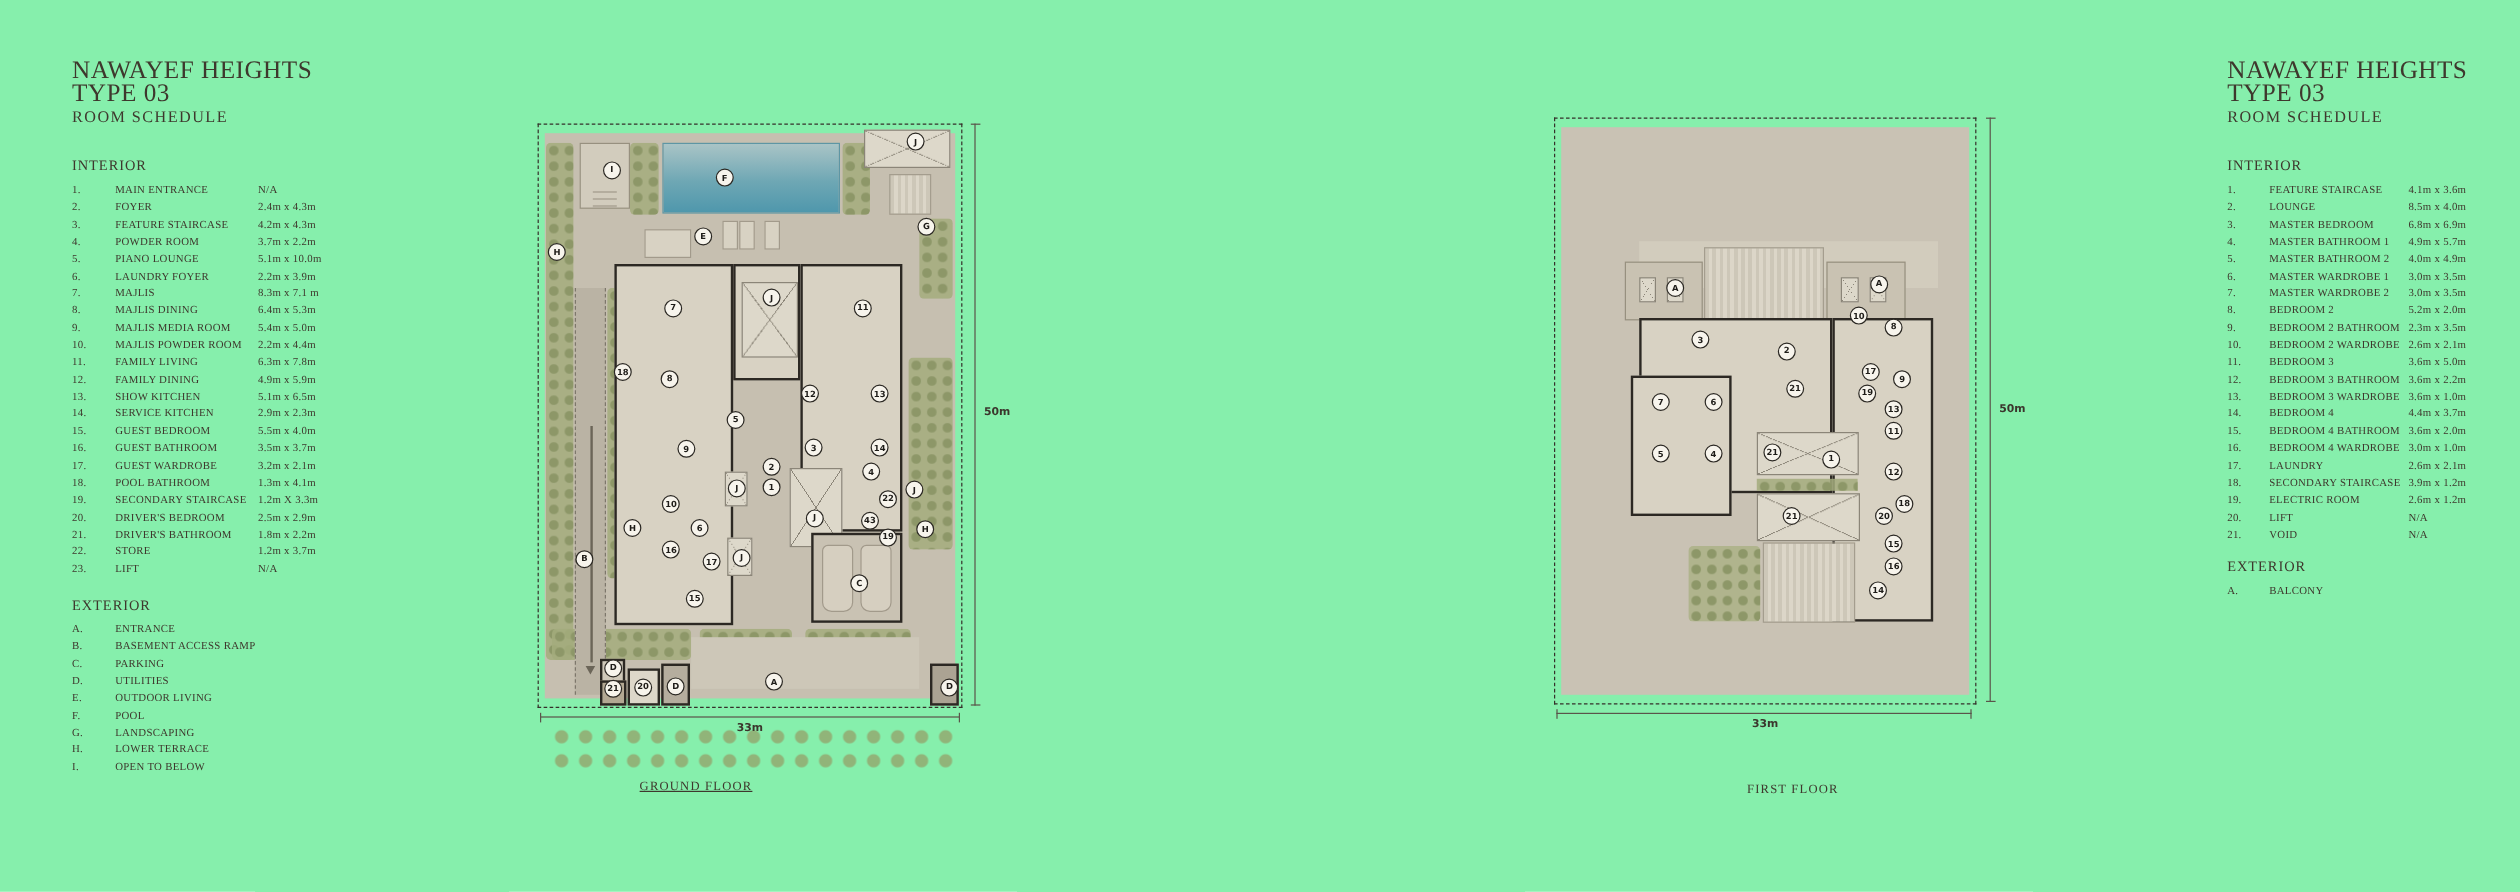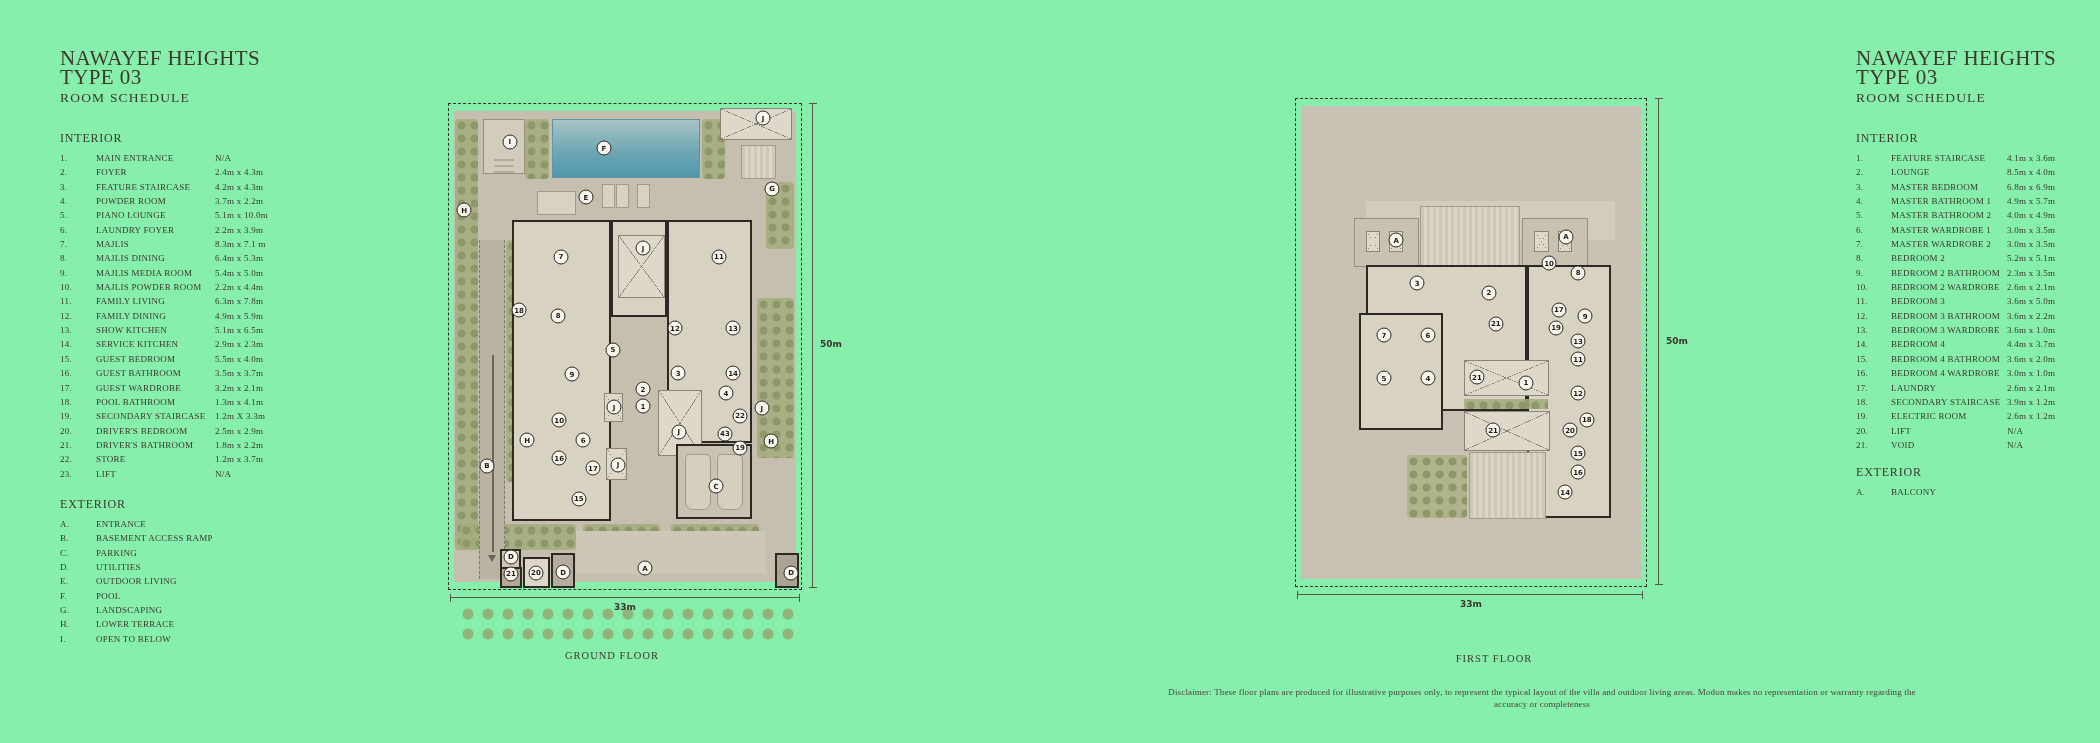--- a/index.html
+++ b/index.html
@@ -322,21 +322,21 @@
         <div class="marker" style="left: 97.2%; top: 96.7%;">D</div>
       </div>
   </div>
 
   <div class="abs green loose" style="left:458px;top:604px;width:340px;height:40px;"></div>
 
   <div class="vdim" style="left:812px;top:103px;height:485px;"></div>
   <div class="dimlabel" style="left:820px;top:339px;">50m</div>
   <div class="hdim" style="left:450px;top:597px;width:350px;"></div>
   <div class="dimlabel" style="left:614px;top:602px;">33m</div>
-  <div class="floor-label" style="left:612px;top:650px;">GROUND FLOOR</div>
+  <div class="floor-label" style="left:580px;top:650px;text-decoration:underline;">GROUND FLOOR</div>
 
   <div class="plan" style="left:1295px;top:98px;width:350px;height:487px;">
     <div class="layer site" style="left:1.5%;top:1.5%;right:1.5%;bottom:1.5%;background:#c9c2b4;"></div>
 
     <div class="layer" style="left:20%;top:21%;width:71%;height:8%;background:#d2ccbd;"></div>
 
     <div class="layer court" style="left:16.5%;top:24.5%;width:18.5%;height:10%;background:#c9c2b2;">
       <div class="xbox" style="position:absolute;left:18%;top:25%;width:22%;height:45%;"></div>
       <div class="xbox" style="position:absolute;left:55%;top:25%;width:22%;height:45%;"></div>
     </div>
@@ -433,21 +433,21 @@
         <span>3.0m x 3.5m</span>
       </div>
       <div class="sr">
         <span>7.</span>
         <span>MASTER WARDROBE 2</span>
         <span>3.0m x 3.5m</span>
       </div>
       <div class="sr">
         <span>8.</span>
         <span>BEDROOM 2</span>
-        <span>5.2m x 5.1m</span>
+        <span>5.2m x 2.0m</span>
       </div>
       <div class="sr">
         <span>9.</span>
         <span>BEDROOM 2 BATHROOM</span>
         <span>2.3m x 3.5m</span>
       </div>
       <div class="sr">
         <span>10.</span>
         <span>BEDROOM 2 WARDROBE</span>
         <span>2.6m x 2.1m</span>
@@ -510,16 +510,15 @@
     </div>
   <div class="abs sec-head" style="left:1856px;top:465px;">EXTERIOR</div>
   <div class="abs rows rows-r" style="left:1856px;top:485px;width:240px;">
       <div class="sr">
         <span>A.</span>
         <span>BALCONY</span>
       </div>
     </div>
 
   <div class="disclaimer" style="left:1168px;top:686px;width:748px;">
-    <div>Disclaimer: These floor plans are produced for illustrative purposes only, to represent the typical layout of the villa and outdoor living areas.  Modon makes no representation or warranty regarding the accuracy or completeness</div>
   </div>
 
 </div>
 
 </body></html>

